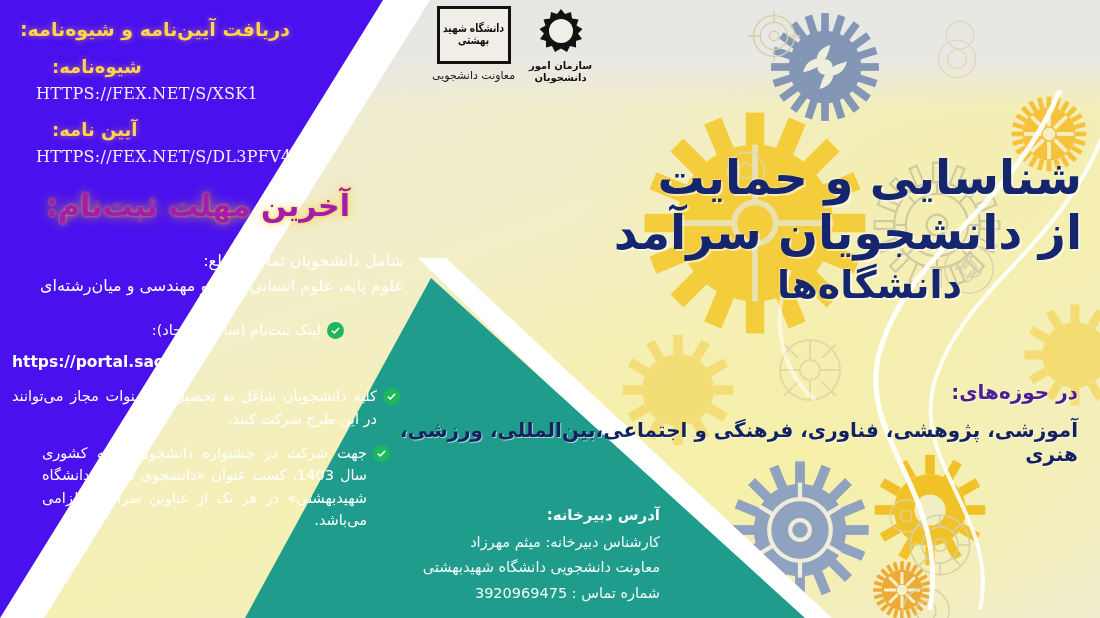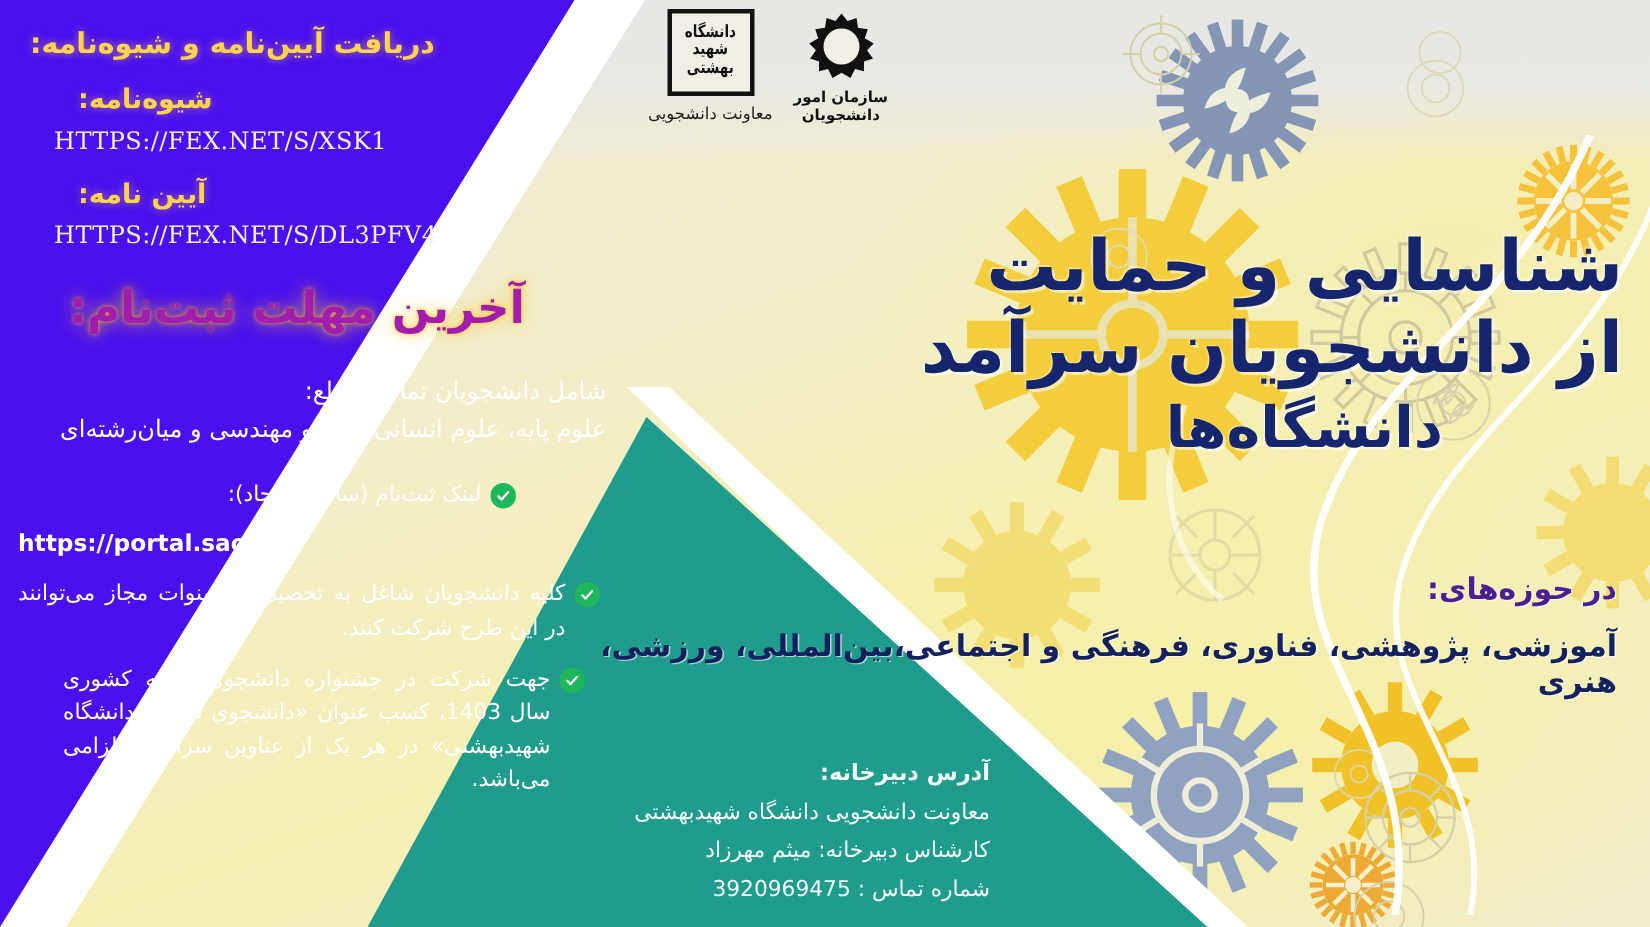--- a/index.html
+++ b/index.html
@@ -59,21 +59,21 @@
   }
 
   
   .logos{
     position:absolute;left:432px;top:6px;width:220px;height:96px;
     display:flex;flex-direction:row-reverse;align-items:flex-start;gap:14px;
     direction:rtl;
   }
   .logo-block{display:flex;flex-direction:column;align-items:center;}
   .logo-sbu-mark{
-    width:58px;height:58px;border:3px solid #111;
+    width:74px;height:58px;border:3px solid #111;
     display:flex;align-items:center;justify-content:center;
     background:#f0eee6;
   }
   .logo-sbu-mark span{
     font-size:9px;line-height:1.05;color:#111;font-weight:bold;text-align:center;
     font-family:"DejaVu Sans","Liberation Sans",sans-serif;
     transform:scaleY(1.25);
   }
   .logo-sbu-cap{font-size:11px;color:#1a1a1a;margin-top:5px;white-space:nowrap;}
   .logo-org-mark{width:58px;height:52px;display:flex;align-items:center;justify-content:center;}
@@ -672,18 +672,18 @@
             </svg>
         </span>
         <span class="txt">جهت شرکت در جشنواره دانشجوی نمونه کشوری سال 1403، کسب عنوان «دانشجوی سرآمد دانشگاه شهیدبهشتی» در هر یک از عناوین سرآمدی الزامی می‌باشد.</span>
       </div>
 
     </div>
   </div>
 
   <div class="t-content">
     <div class="t-title t-line">آدرس دبیرخانه:</div>
+    <div class="t-line">کارشناس دبیرخانه: میثم مهرزاد</div>
     <div class="t-line">معاونت دانشجویی دانشگاه شهیدبهشتی</div>
-    <div class="t-line">کارشناس دبیرخانه: میثم مهرزاد</div>
     <div class="t-line">شماره تماس : 3920969475</div>
   </div>
 
 </div>
 
 </body></html>

